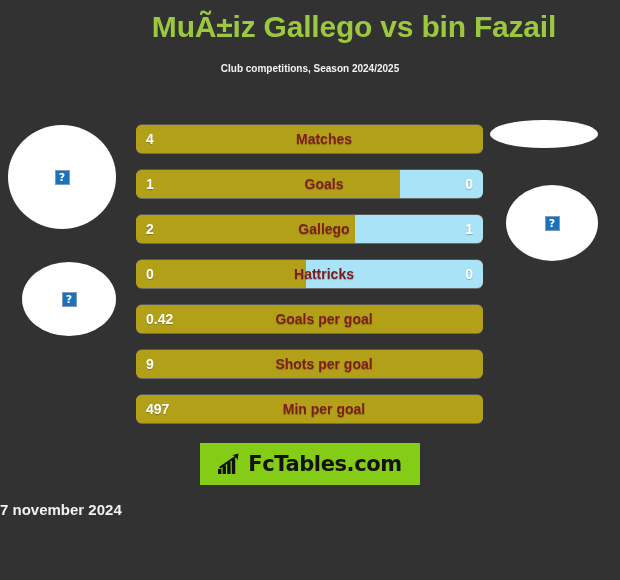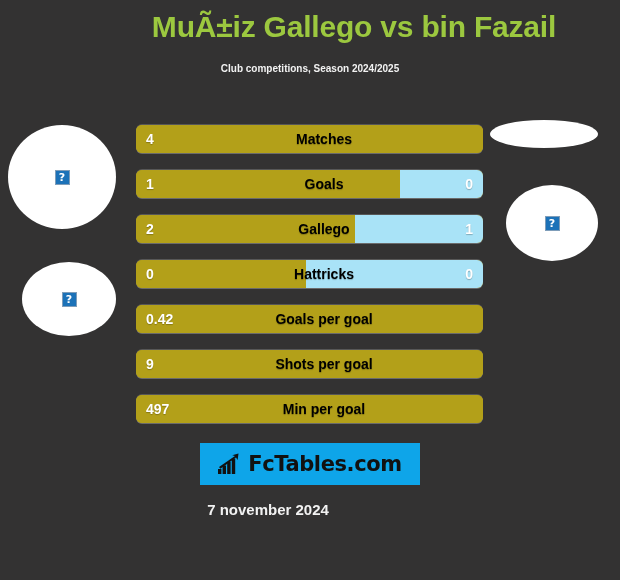--- a/index.html
+++ b/index.html
@@ -105,21 +105,21 @@
     bottom: 0;
     background: #a9e3f7;
   }
   .bar-label {
     position: absolute;
     left: 0;
     right: 0;
     top: 0;
     line-height: 28px;
     text-align: center;
-    color: #000000;
+    color: #7f1d1d;
     font-size: 14px;
     font-weight: bold;
     text-shadow: 0 1px 1px rgba(0,0,0,0.25);
     padding-left: 29px;
   }
   .bar-value-home {
     position: absolute;
     left: 10px;
     top: 0;
     line-height: 28px;
@@ -139,21 +139,21 @@
     text-shadow: 0 1px 1px rgba(0,0,0,0.25);
   }
 
   
   .logo-box {
     position: absolute;
     left: 200px;
     top: 443px;
     width: 220px;
     height: 42px;
-    background: #0ea5e9;
+    background: #84cc16;
     display: flex;
     align-items: center;
     justify-content: center;
     gap: 6px;
   }
   .logo-icon {
     width: 24px;
     height: 22px;
     display: block;
   }
@@ -162,21 +162,21 @@
     font-size: 21px;
     font-weight: bold;
     letter-spacing: -0.4px;
     font-family: "DejaVu Sans", sans-serif;
   }
   .date {
     position: absolute;
     left: 0;
     top: 501px;
     width: 536px;
-    text-align: center;
+    text-align: left;
     color: #f2f2f2;
     font-size: 15px;
     font-weight: bold;
   }
 </style>
 </head>
 <body>
 
 <div class="page">
 

